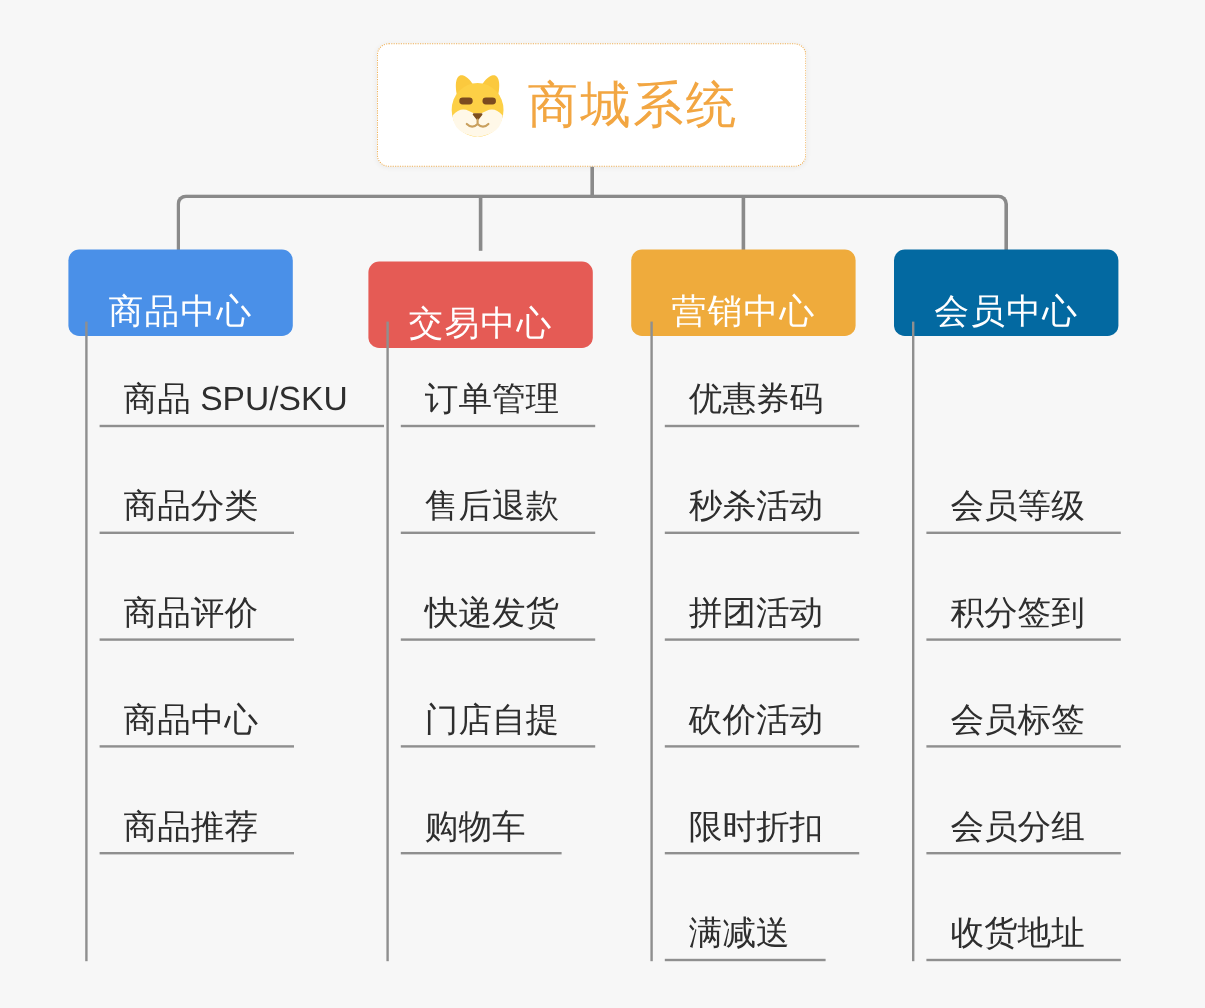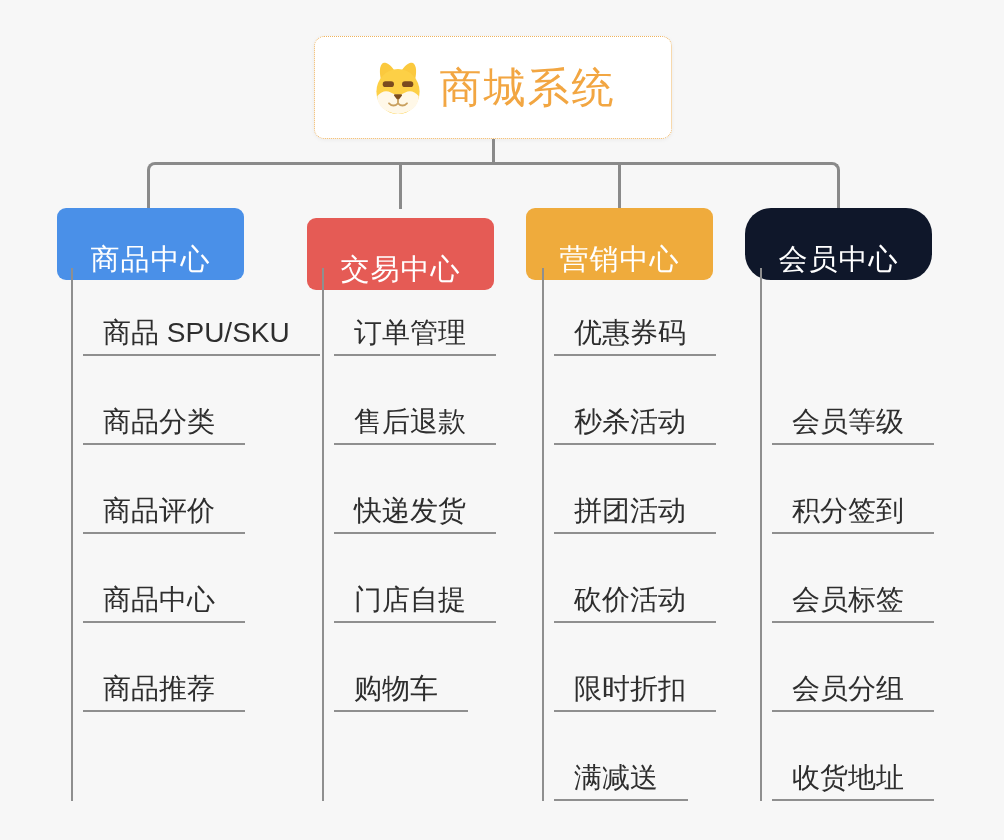--- a/index.html
+++ b/index.html
@@ -79,21 +79,21 @@
 
   <div class="branch b1" style="background-color: rgb(74, 144, 232);">
     <span>商品中心</span>
   </div>
   <div class="branch b2" style="background-color: rgb(229, 91, 85); margin-top: 10px;">
     <span>交易中心</span>
   </div>
   <div class="branch b3" style="background-color: rgb(239, 171, 60);">
     <span>营销中心</span>
   </div>
-  <div class="branch b4" style="background-color: #0f172a; border-radius: 26px;">
+  <div class="branch b4" style="background-color: #0369a1;">
     <span>会员中心</span>
   </div>
 
   <div class="col col1">
     <div class="trunk"></div>
     <div class="leaf r0">商品 SPU/SKU</div>
     <div class="leaf r1">商品分类</div>
     <div class="leaf r2">商品评价</div>
     <div class="leaf r3">商品中心</div>
     <div class="leaf r4">商品推荐</div>

